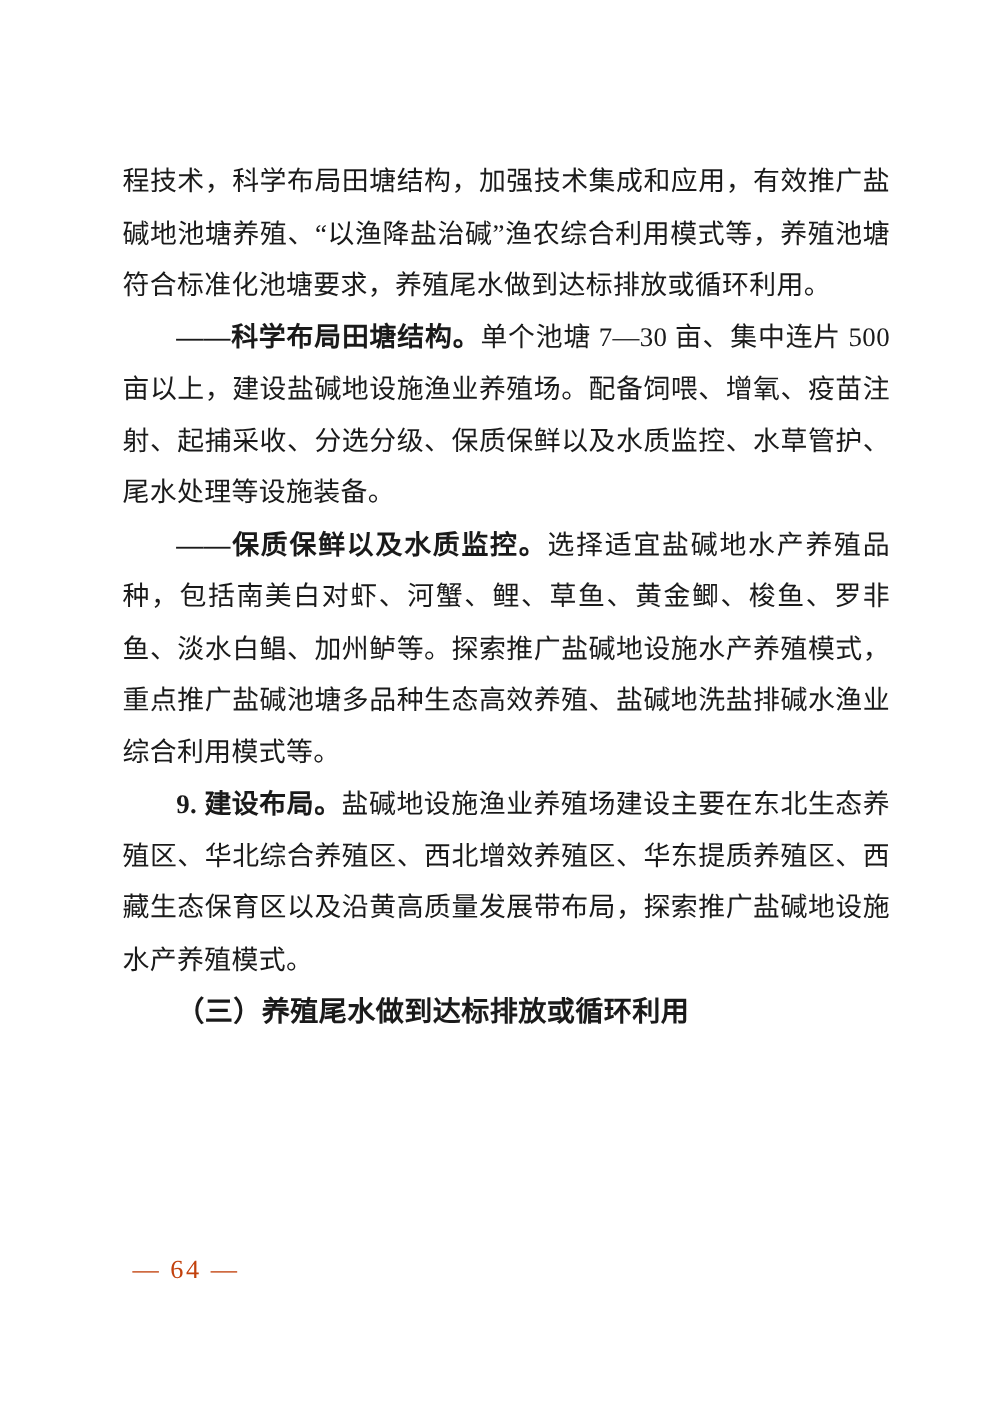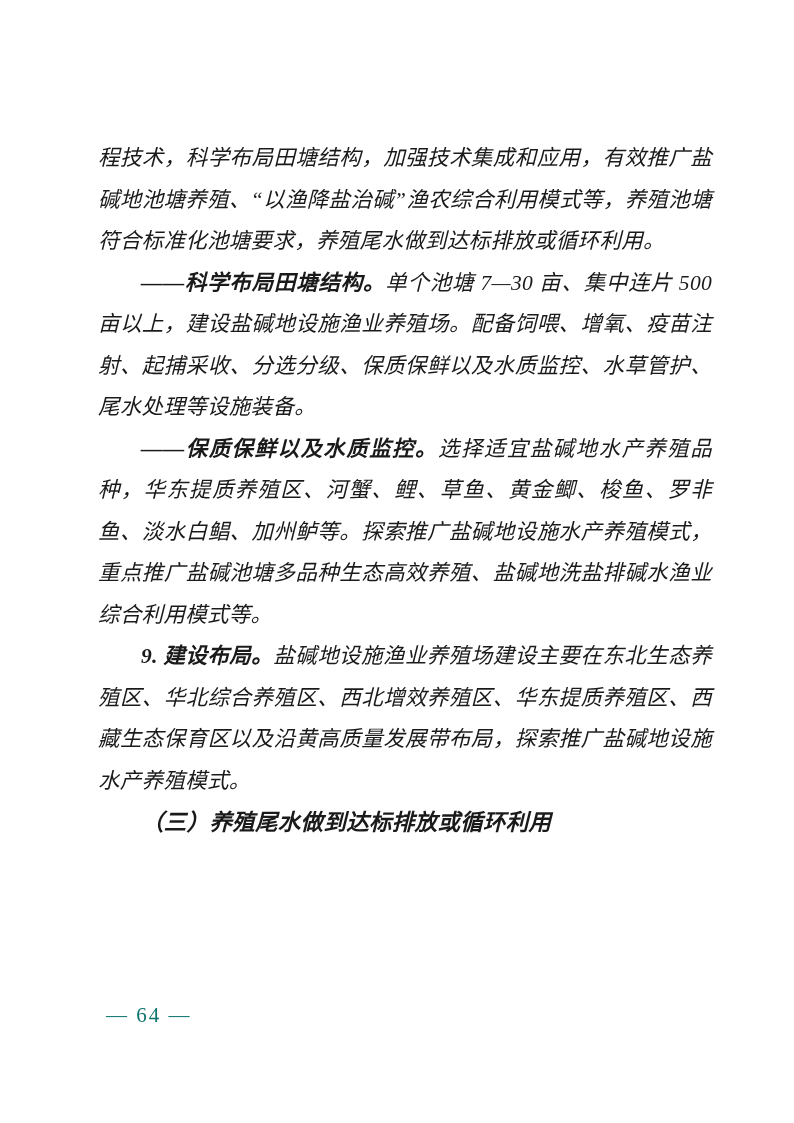--- a/index.html
+++ b/index.html
@@ -12,23 +12,22 @@
     width: 794px;
     height: 1123px;
     background: #ffffff;
     overflow: hidden;
     font-family: "Liberation Serif", "DejaVu Serif", serif;
     color: #1a1a1a;
   }
   .text-block {
     position: absolute;
     left: 98px;
-    top: 138px;
+    top: 125px;
     width: 614px;
-    font-style: italic;
   }
   .doc-para {
     margin: 0;
     font-size: 21.5px;
     line-height: 41.5px;
     text-align: justify;
     text-justify: inter-ideograph;
     letter-spacing: 0.3px;
   }
   .doc-para.indent {
@@ -42,31 +41,31 @@
   }
   .doc-para.heading .lead {
     font-size: 22.5px;
   }
   .page-footer {
     position: absolute;
     left: 106px;
     top: 1000px;
     font-size: 21px;
     line-height: 30px;
-    color: #0f766e;
+    color: #c2410c;
     letter-spacing: 2px;
   }
 </style>
 </head>
 <body>
 
 <div class="page">
   <main class="text-block">
       <p class="doc-para"><span class="body-text">程技术，科学布局田塘结构，加强技术集成和应用，有效推广盐碱地池塘养殖、“以渔降盐治碱”渔农综合利用模式等，养殖池塘符合标准化池塘要求，养殖尾水做到达标排放或循环利用。</span></p>
       <p class="doc-para indent"><b class="lead">——科学布局田塘结构。</b><span class="body-text">单个池塘 7—30 亩、集中连片 500 亩以上，建设盐碱地设施渔业养殖场。配备饲喂、增氧、疫苗注射、起捕采收、分选分级、保质保鲜以及水质监控、水草管护、尾水处理等设施装备。</span></p>
-      <p class="doc-para indent"><b class="lead">——保质保鲜以及水质监控。</b><span class="body-text">选择适宜盐碱地水产养殖品种，华东提质养殖区、河蟹、鲤、草鱼、黄金鲫、梭鱼、罗非鱼、淡水白鲳、加州鲈等。探索推广盐碱地设施水产养殖模式，重点推广盐碱池塘多品种生态高效养殖、盐碱地洗盐排碱水渔业综合利用模式等。</span></p>
+      <p class="doc-para indent"><b class="lead">——保质保鲜以及水质监控。</b><span class="body-text">选择适宜盐碱地水产养殖品种，包括南美白对虾、河蟹、鲤、草鱼、黄金鲫、梭鱼、罗非鱼、淡水白鲳、加州鲈等。探索推广盐碱地设施水产养殖模式，重点推广盐碱池塘多品种生态高效养殖、盐碱地洗盐排碱水渔业综合利用模式等。</span></p>
       <p class="doc-para indent"><b class="lead">9. 建设布局。</b><span class="body-text">盐碱地设施渔业养殖场建设主要在东北生态养殖区、华北综合养殖区、西北增效养殖区、华东提质养殖区、西藏生态保育区以及沿黄高质量发展带布局，探索推广盐碱地设施水产养殖模式。</span></p>
       <p class="doc-para indent heading"><b class="lead">（三）养殖尾水做到达标排放或循环利用</b></p>
     </main>
   <footer class="page-footer">
     <span>— 64 —</span>
   </footer>
 </div>
 
 </body></html>

